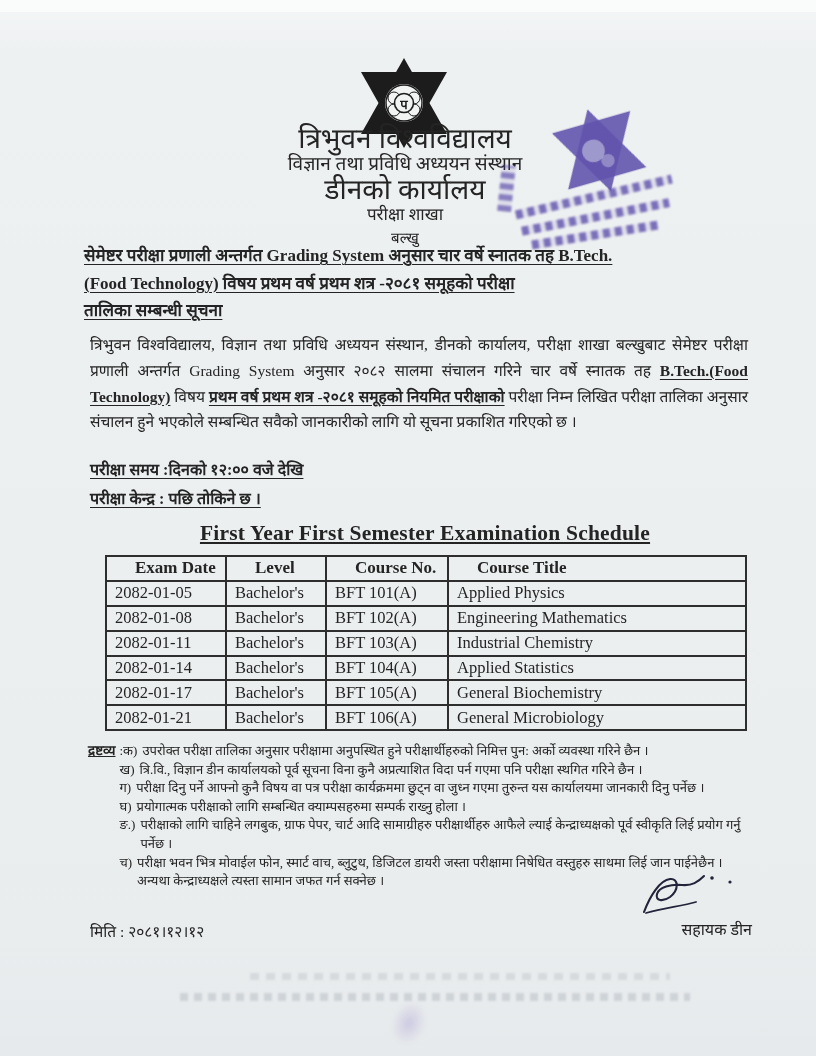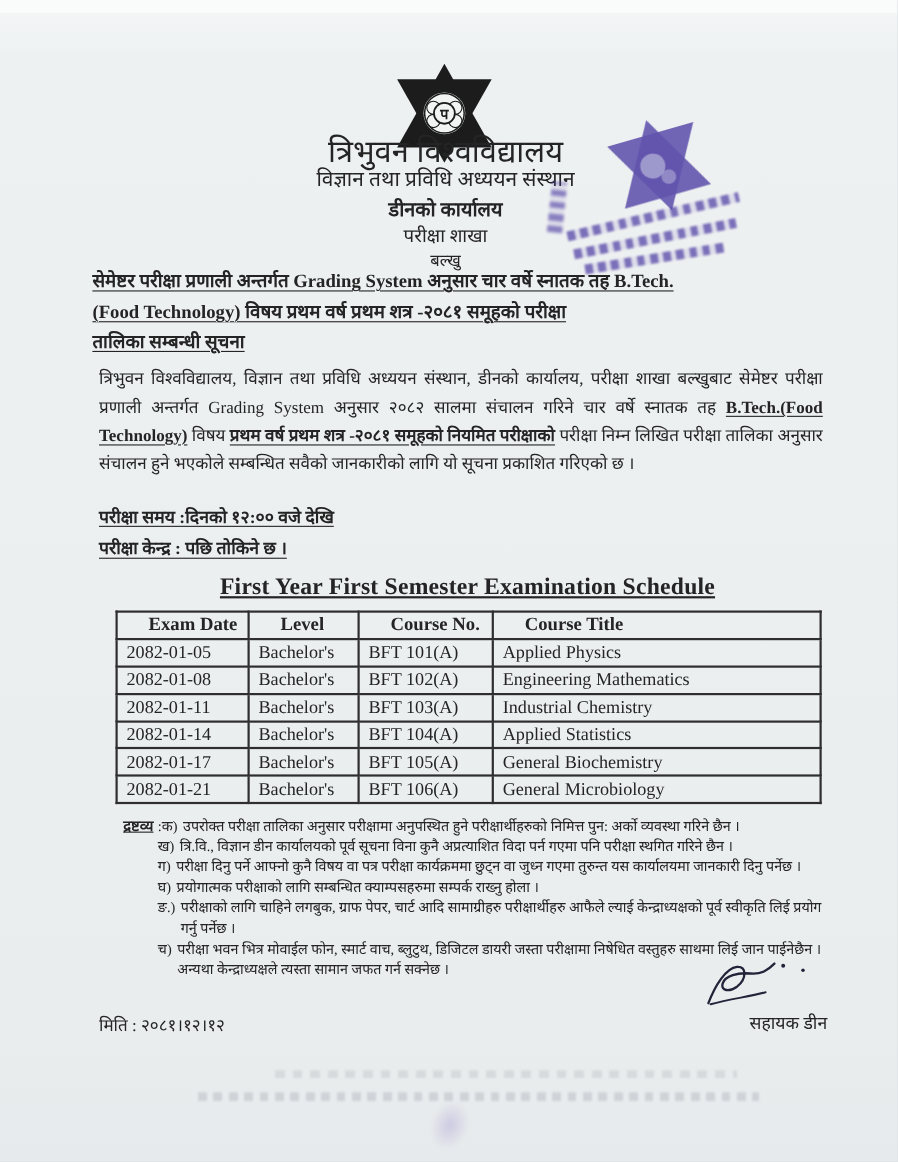--- a/index.html
+++ b/index.html
@@ -17,21 +17,21 @@
   .top-strip{position:absolute;top:0;left:0;right:0;height:12px;background:#fafbfb;}
 
   
   .emblem{position:absolute;left:348px;top:58px;width:112px;height:90px;}
 
   
   .letterhead{position:absolute;left:155px;top:126px;width:500px;text-align:center;}
   .letterhead span{display:block;}
   .lh1{font-size:28px;line-height:25px;}
   .lh2{font-size:19px;line-height:26px;}
-  .lh3{font-size:18px;line-height:26px;font-weight:bold;}
+  .lh3{font-size:28px;line-height:26px;font-weight:normal;}
   .lh4{font-size:17px;line-height:24px;}
   .lh5{font-size:15px;line-height:22px;}
 
   
   .stamp{position:absolute;left:505px;top:96px;width:205px;height:155px;transform:rotate(-2deg);pointer-events:none;}
   .stamp-star{position:absolute;left:42px;top:2px;width:106px;height:104px;transform:rotate(-14deg);opacity:.88;filter:blur(.5px);}
   .stamp-line{position:absolute;height:9px;filter:blur(1.2px);opacity:.85;
     background:repeating-linear-gradient(90deg,rgba(79,63,164,.85) 0 7px,rgba(79,63,164,.12) 7px 12px);}
   .sl1{left:8px;top:96px;width:160px;transform:rotate(-11deg);}
   .sl2{left:14px;top:116px;width:150px;transform:rotate(-9deg);}
@@ -58,21 +58,21 @@
     font-size:21.5px;font-weight:bold;letter-spacing:.2px;text-decoration:underline;}
   table.schedule{position:absolute;left:105px;top:555px;width:640px;border-collapse:collapse;table-layout:fixed;}
   table.schedule th,table.schedule td{
     border:2px solid #2e2e2e;padding:0 8px;height:22.9px;text-align:left;
     white-space:nowrap;overflow:hidden;}
   table.schedule th{font-size:17px;font-weight:bold;padding-left:28px;}
   table.schedule td{font-size:16.5px;}
 
   
   .notes{position:absolute;left:88px;top:742px;width:664px;font-size:13px;line-height:18.6px;display:flex;}
-  .notes-heading{font-weight:bold;text-decoration:underline;white-space:nowrap;margin-right:4px;font-size:13.5px;margin-left:24px;}
+  .notes-heading{font-weight:bold;text-decoration:underline;white-space:nowrap;margin-right:4px;font-size:13.5px;}
   .note-item{display:flex;}
   .note-label{white-space:nowrap;margin-right:5px;}
   .note-text{flex:1;}
 
   
   .footer-date{position:absolute;left:90px;top:920px;font-size:15.5px;}
   .signature{position:absolute;left:634px;top:872px;width:112px;height:46px;}
   .signatory{position:absolute;left:628px;top:918px;width:124px;text-align:right;font-size:16px;}
 
   

